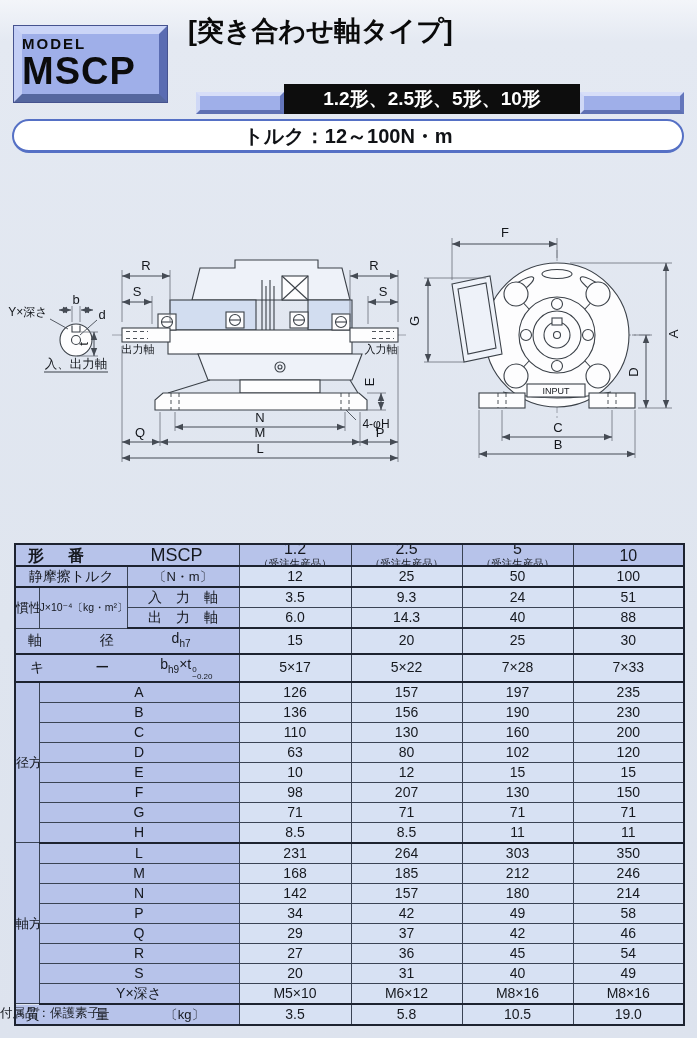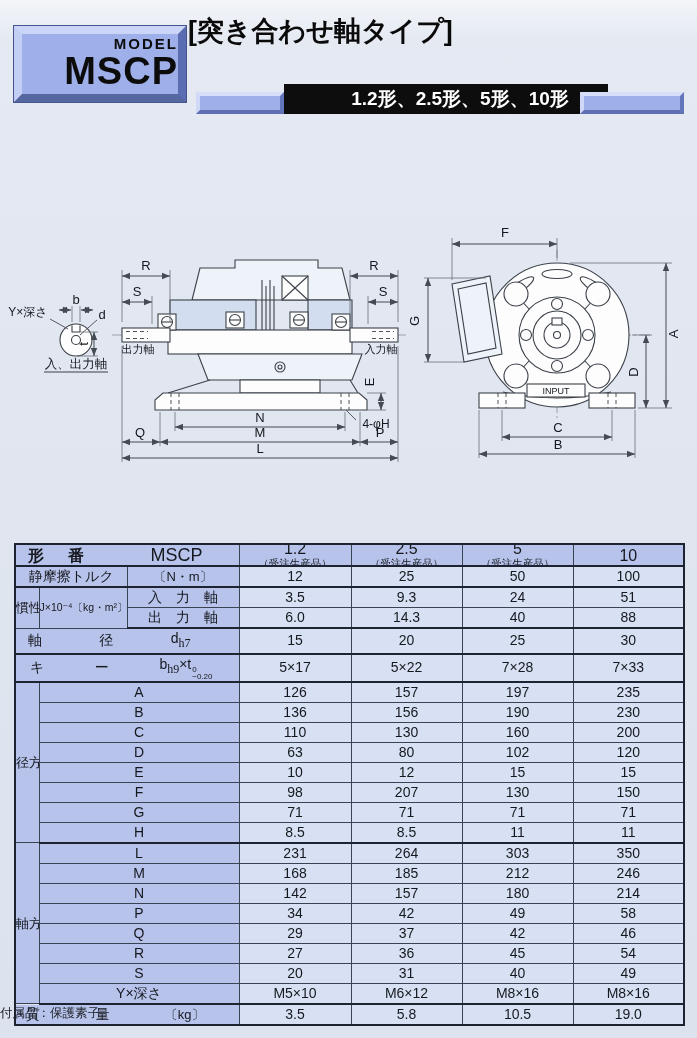--- a/index.html
+++ b/index.html
@@ -1,32 +1,32 @@
 <!DOCTYPE html>
 <html><head>
 <meta charset="utf-8">
 <style>
   html,body{margin:0;padding:0;}
   body{font-family:"Liberation Sans","DejaVu Sans",sans-serif;background:#c8cdd8;}
   .page{position:relative;width:697px;height:1038px;margin:0 auto;overflow:hidden;
         background:linear-gradient(180deg,#f3f5f9 0%,#e4e9f2 4%,#dfe5ef 60%,#dde3ee 100%);
         color:#15181e;}
   
-  .model-box{position:absolute;left:14px;top:26px;width:172px;height:76px;box-sizing:border-box;
+  .model-box{position:absolute;left:14px;top:26px;width:153px;height:76px;box-sizing:border-box;
         background:#9fafe9;border:8px solid;border-color:#cbd5f7 #5a6cb2 #55679f #c3cef5;
-        outline:1px solid #46538f;text-align:right;}
+        outline:1px solid #46538f;text-align:left;}
   .model-label{font-size:15px;font-weight:bold;letter-spacing:2px;line-height:17px;color:#0c0c0c;margin-top:1px;}
   .model-name{font-size:38px;font-weight:bold;line-height:38px;letter-spacing:1px;color:#0c0c0c;}
   .title-block{position:absolute;left:188px;top:16px;font-weight:bold;font-size:27px;line-height:31px;color:#0a0a0a;white-space:nowrap;}
   .variant-accent{position:absolute;top:92px;height:22px;box-sizing:border-box;background:#9fafe9;
         border:4px solid;border-color:#d7def8 #6476bb #5e70b2 #cfd8f6;}
   .variant-accent.left{left:196px;width:88px;}
   .variant-accent.right{left:580px;width:104px;}
   .variant-bar{position:absolute;left:284px;top:84px;width:296px;height:30px;background:#0d0d0d;
-        color:#ffffff;font-size:19px;font-weight:bold;text-align:center;line-height:30px;white-space:nowrap;padding-left:28px;}
+        color:#ffffff;font-size:19px;font-weight:bold;text-align:center;line-height:30px;white-space:nowrap;}
   .torque-pill{position:absolute;left:12px;top:119px;width:672px;height:34px;box-sizing:border-box;
         background:#ffffff;border:2px solid #5570c5;border-bottom-width:3px;border-radius:19px;
         text-align:center;line-height:30px;font-size:20px;font-weight:600;color:#101216;}
   
   svg.drawing{position:absolute;left:0;top:222px;}
   .ln{stroke:#3b4148;stroke-width:1.1;fill:none;}
   .part{stroke:#3b4148;stroke-width:1.1;fill:#fdfdfe;}
   .shade{fill:#d2ddf0;}
   .light{fill:#eef2f9;}
   .cl{stroke:#8a8f99;stroke-width:0.8;stroke-dasharray:11 3 2 3;fill:none;}
@@ -52,41 +52,42 @@
   td.v8{line-height:50px;}
   .spread{display:flex;justify-content:space-between;align-items:center;height:100%;}
   .r-hdr{padding:0 36px 0 12px;font-size:16px;}
   .r-hdr .nm{font-weight:bold;letter-spacing:4px;}
   .r-hdr .br{font-size:18px;}
   .r-shaft{padding:0 48px 0 12px;}
   .r-key{padding:0 26px 0 14px;}
   .r-mass{padding:0 34px 0 10px;}
   .formula{font-size:10.5px;}
   .unitcell{font-size:13px;}
-  sub{font-size:12px;font-family:Liberation Serif, serif;}
+  sub{font-size:10px;}
   .tol{display:inline-flex;flex-direction:column;vertical-align:-3px;margin-left:1px;}
   .tol i{font-style:normal;font-size:8px;line-height:7.5px;text-align:left;}
   
   .footer{position:absolute;left:0;top:1005px;font-size:12.5px;color:#20242b;}
 </style>
 </head>
 <body>
 
 <div class="page">
 
   <div class="model-box">
     <div class="model-label">MODEL</div>
     <div class="model-name">MSCP</div>
   </div>
   <div class="title-block">
     <div>[突き合わせ軸タイプ]</div>
   </div>
   <div class="variant-accent left"></div>
   <div class="variant-bar">1.2形、2.5形、5形、10形</div>
   <div class="variant-accent right"></div>
+  <div class="torque-pill">トルク：12～100N・m</div>
 
   <svg class="drawing" width="697" height="262" viewBox="0 0 697 262">
     <defs>
       <marker id="arr" viewBox="0 0 10 10" refX="10" refY="5" markerWidth="8" markerHeight="8" orient="auto-start-reverse">
         <path d="M0,1 L10,5 L0,9 Z" fill="#454b54"></path>
       </marker>
     </defs>
 
     <g>
       <circle class="part" cx="76" cy="118" r="16"></circle>

